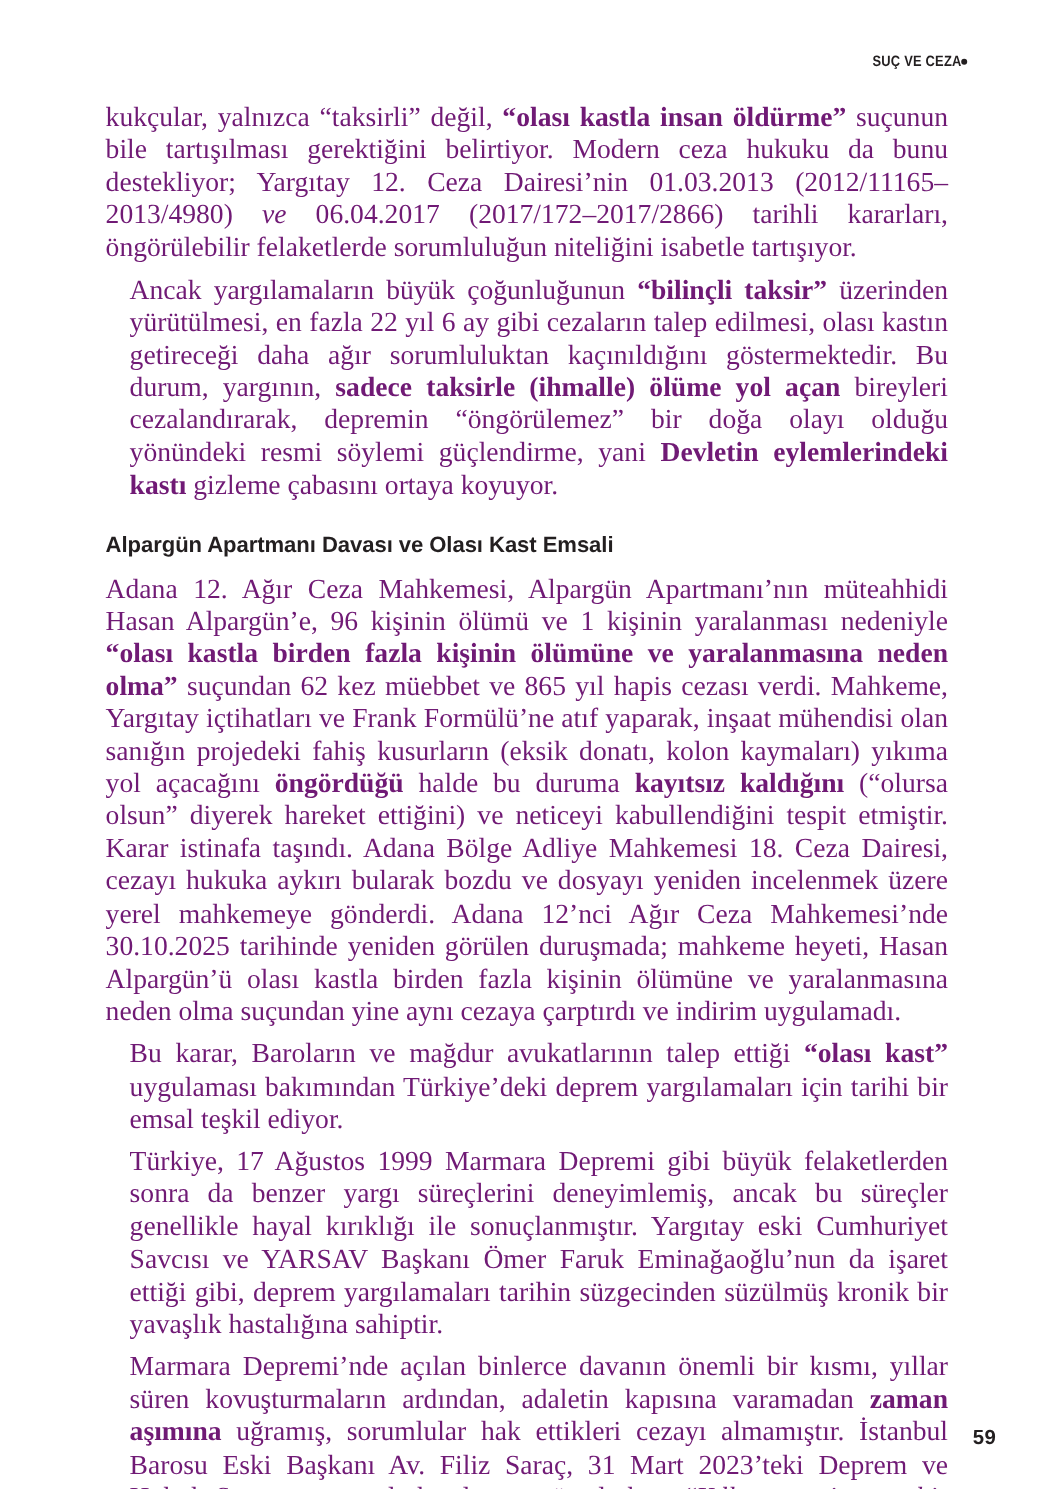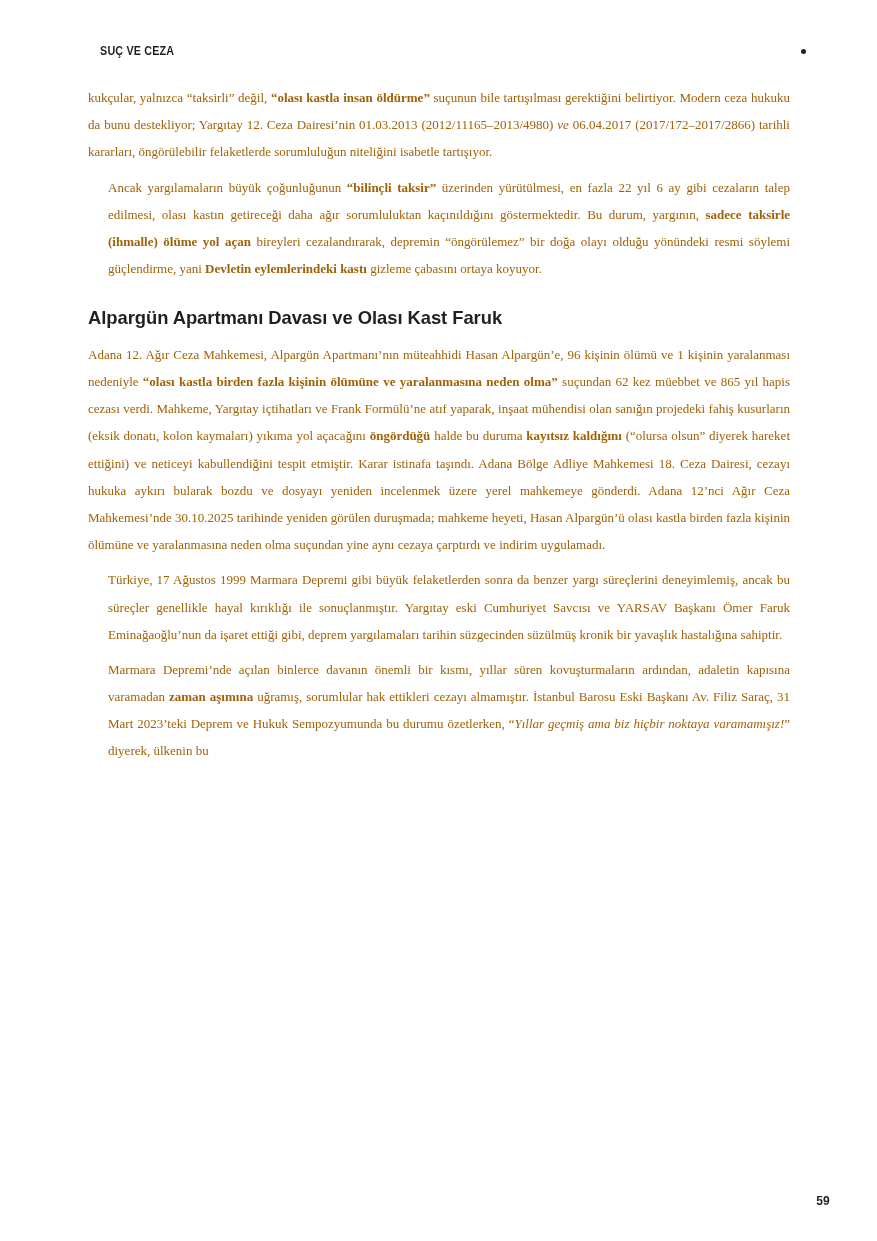--- a/index.html
+++ b/index.html
@@ -23,22 +23,21 @@
 
   
   .running-head {
     position: absolute;
     top: 41px;
     left: 88px;
     right: 34px;
     height: 20px;
     display: flex;
     align-items: center;
-    justify-content: space-between;
-    gap: 11px;
+    justify-content: flex-end;
   }
   .running-head .rh-text {
     font-family: "Liberation Sans Narrow", "Liberation Sans", sans-serif;
     font-weight: bold;
     font-size: 12.5px;
     letter-spacing: 0.2px;
     color: #231f20;
     transform: scaleX(0.86);
     transform-origin: right center;
     white-space: nowrap;
@@ -55,27 +54,27 @@
   
   .column {
     position: absolute;
     top: 84px;
     left: 88px;
     width: 702px;
   }
 
   p.body-par {
     margin: 0;
-    font-size: 13px;
+    font-size: 23px;
     line-height: 27.1px;
     text-align: justify;
     text-justify: inter-word;
     hyphens: manual;
     -webkit-hyphens: manual;
-    color: #a16207;
+    color: #701a75;
     font-kerning: normal;
   }
   p.body-par + p.body-par {
     margin-top: 8.5px;
     margin-left: 20px;
   }
   p.body-par b {
     font-weight: bold;
   }
   p.body-par i {
@@ -101,21 +100,21 @@
     margin-bottom: 11px;
   }
 
   
   .folio {
     position: absolute;
     right: 47px;
     bottom: 33px;
     font-family: "Liberation Sans", sans-serif;
     font-weight: bold;
-    font-size: 12px;
+    font-size: 17px;
     color: #231f20;
     letter-spacing: 0.2px;
   }
 </style>
 </head>
 <body>
 
 <div class="page">
 
   <div class="running-head">
@@ -123,25 +122,26 @@
     <span class="rh-dot"></span>
   </div>
 
   <div class="column">
 
     <p class="body-par"><span>kukçular, yalnızca “taksirli” değil, </span><b>“olası kastla insan öldürme”</b><span> suçunun bile tartışılması gerektiğini belirtiyor. Modern ceza hukuku da bunu destekliyor; Yargıtay 12. Ceza Dairesi’nin 01.03.2013 (2012/11165–2013/4980) </span><i>ve</i><span> 06.04.2017 (2017/172–2017/2866) tarihli kararları, öngörülebilir felaketlerde sorumluluğun niteliğini isabetle tartışıyor.</span></p>
 
     <p class="body-par"><span>Ancak yargılamaların büyük çoğunluğunun </span><b>“bilinçli taksir”</b><span> üzerinden yürütülmesi, en fazla 22 yıl 6 ay gibi cezaların talep edilmesi, olası kastın getireceği daha ağır sorumluluktan kaçınıldığını göstermektedir. Bu durum, yargının, </span><b>sadece taksirle (ihmalle) ölüme yol açan</b><span> bireyleri cezalandırarak, depremin “öngörülemez” bir doğa olayı olduğu yönündeki resmi söylemi güçlendirme, yani </span><b>Devletin eylemlerindeki kastı</b><span> gizleme çabasını ortaya koyuyor.</span></p>
 
     <div class="heading-block">
-      <h2 class="section-heading">Alpargün Apartmanı Davası ve Olası Kast Faruk</h2>
+      <h2 class="section-heading">Alpargün Apartmanı Davası ve Olası Kast Emsali</h2>
     </div>
 
     <p class="body-par"><span>Adana 12. Ağır Ceza Mahkemesi, Alpargün Apartmanı’nın müteahhidi Hasan Alpargün’e, 96 kişinin ölümü ve 1 kişinin yaralanması nedeniyle </span><b>“olası kastla birden fazla kişinin ölümüne ve yaralanmasına neden olma”</b><span> suçundan 62 kez müebbet ve 865 yıl hapis cezası verdi. Mahkeme, Yargıtay içtihatları ve Frank Formülü’ne atıf yaparak, inşaat mühendisi olan sanığın projedeki fahiş kusurların (eksik donatı, kolon kaymaları) yıkıma yol açacağını </span><b>öngördüğü</b><span> halde bu duruma </span><b>kayıtsız kaldığını</b><span> (“olursa olsun” diyerek hareket ettiğini) ve neticeyi kabullendiğini tespit etmiştir. Karar istinafa taşındı. Adana Bölge Adliye Mahkemesi 18. Ceza Dairesi, cezayı hukuka aykırı bularak bozdu ve dosyayı yeniden incelenmek üzere yerel mahkemeye gönderdi. Adana 12’nci Ağır Ceza Mahkemesi’nde 30.10.2025 tarihinde yeniden görülen duruşmada; mahkeme heyeti, Hasan Alpargün’ü olası kastla birden fazla kişinin ölümüne ve yaralanmasına neden olma suçundan yine aynı cezaya çarptırdı ve indirim uygulamadı.</span></p>
 
+    <p class="body-par"><span>Bu karar, Baroların ve mağdur avukatlarının talep ettiği </span><b>“olası kast”</b><span> uygulaması bakımından Türkiye’deki deprem yargılamaları için tarihi bir emsal teşkil ediyor.</span></p>
 
 
     <p class="body-par"><span>Türkiye, 17 Ağustos 1999 Marmara Depremi gibi büyük felaketlerden sonra da benzer yargı süreçlerini deneyimlemiş, ancak bu süreçler genellikle hayal kırıklığı ile sonuçlanmıştır. Yargıtay eski Cumhuriyet Savcısı ve YARSAV Başkanı Ömer Faruk Eminağaoğlu’nun da işaret ettiği gibi, deprem yargılamaları tarihin süzgecinden süzülmüş kronik bir yavaşlık hastalığına sahiptir.</span></p>
 
     <p class="body-par"><span>Marmara Depremi’nde açılan binlerce davanın önemli bir kısmı, yıllar süren kovuşturmaların ardından, adaletin kapısına varamadan </span><b>zaman aşımına</b><span> uğramış, sorumlular hak ettikleri cezayı almamıştır. İstanbul Barosu Eski Başkanı Av. Filiz Saraç, 31 Mart 2023’teki Deprem ve Hukuk Sempozyumunda bu durumu özetlerken, “</span><i>Yıllar geçmiş ama biz hiçbir noktaya varamamışız!</i><span>” diyerek, ülkenin bu</span></p>
 
   </div>
 
   <div class="folio">59</div>
 

